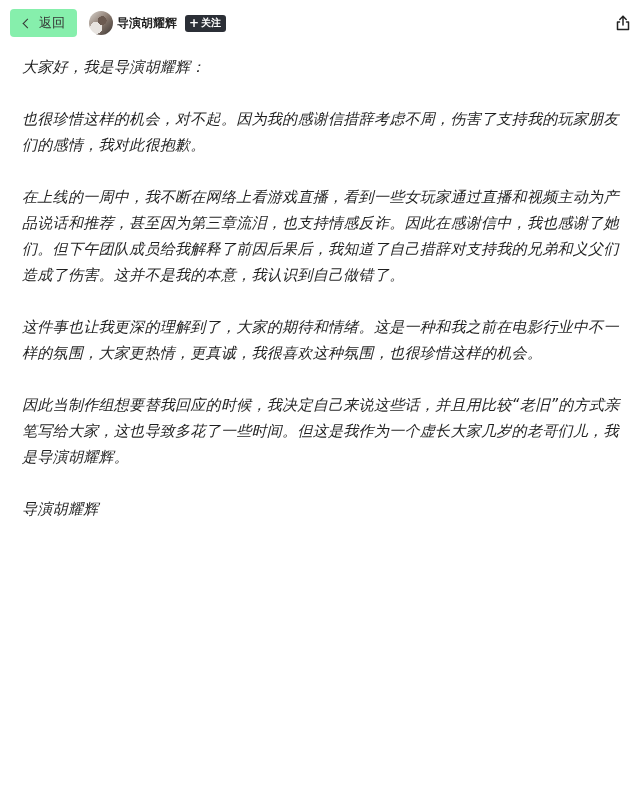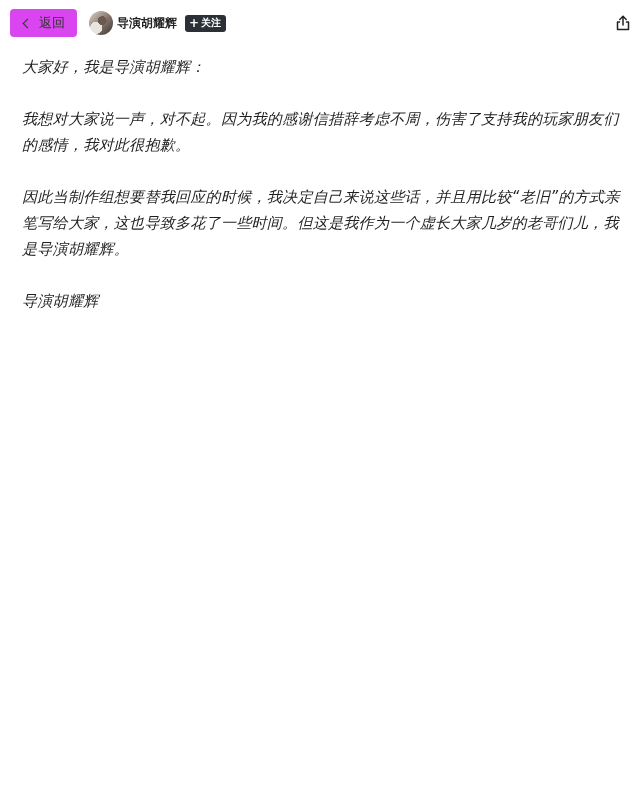--- a/index.html
+++ b/index.html
@@ -16,21 +16,21 @@
       height: 48px;
       display: flex;
       align-items: center;
       padding: 0 10px;
     }
     .back-btn {
       display: flex;
       align-items: center;
       height: 28px;
       padding: 0 12px 0 10px;
-      background: #d946ef;
+      background: #86efac;
       border-radius: 4px;
       font-size: 13px;
       color: #333;
       cursor: pointer;
       margin-top: -2px;
     }
     .back-btn .chev {
       display: inline-block;
       width: 7px; height: 7px;
       border-left: 1.5px solid #333;
@@ -119,16 +119,18 @@
   </div>
   <svg class="share-icon" viewBox="0 0 16 16" fill="none" stroke="#222" stroke-width="1.5" stroke-linecap="round" stroke-linejoin="round">
     <path d="M8 10V1.5"></path>
     <path d="M4.8 4.5L8 1.3l3.2 3.2"></path>
     <path d="M4.5 7H2.5v7.5h11V7h-2"></path>
   </svg>
 </div>
 
 <div class="content">
   <p class="greeting">大家好，我是导演胡耀辉：</p>
-  <p>我想对大家说一声，对不起。因为我的感谢信措辞考虑不周，伤害了支持我的玩家朋友们的感情，我对此很抱歉。</p>
+  <p>也很珍惜这样的机会，对不起。因为我的感谢信措辞考虑不周，伤害了支持我的玩家朋友们的感情，我对此很抱歉。</p>
+  <p>在上线的一周中，我不断在网络上看游戏直播，看到一些女玩家通过直播和视频主动为产品说话和推荐，甚至因为第三章流泪，也支持情感反诈。因此在感谢信中，我也感谢了她们。但下午团队成员给我解释了前因后果后，我知道了自己措辞对支持我的兄弟和义父们造成了伤害。这并不是我的本意，我认识到自己做错了。</p>
+  <p>这件事也让我更深的理解到了，大家的期待和情绪。这是一种和我之前在电影行业中不一样的氛围，大家更热情，更真诚，我很喜欢这种氛围，也很珍惜这样的机会。</p>
   <p>因此当制作组想要替我回应的时候，我决定自己来说这些话，并且用比较“老旧”的方式亲笔写给大家，这也导致多花了一些时间。但这是我作为一个虚长大家几岁的老哥们儿，我是导演胡耀辉。</p>
   <p>导演胡耀辉</p>
 </div>
 
 </body></html>

